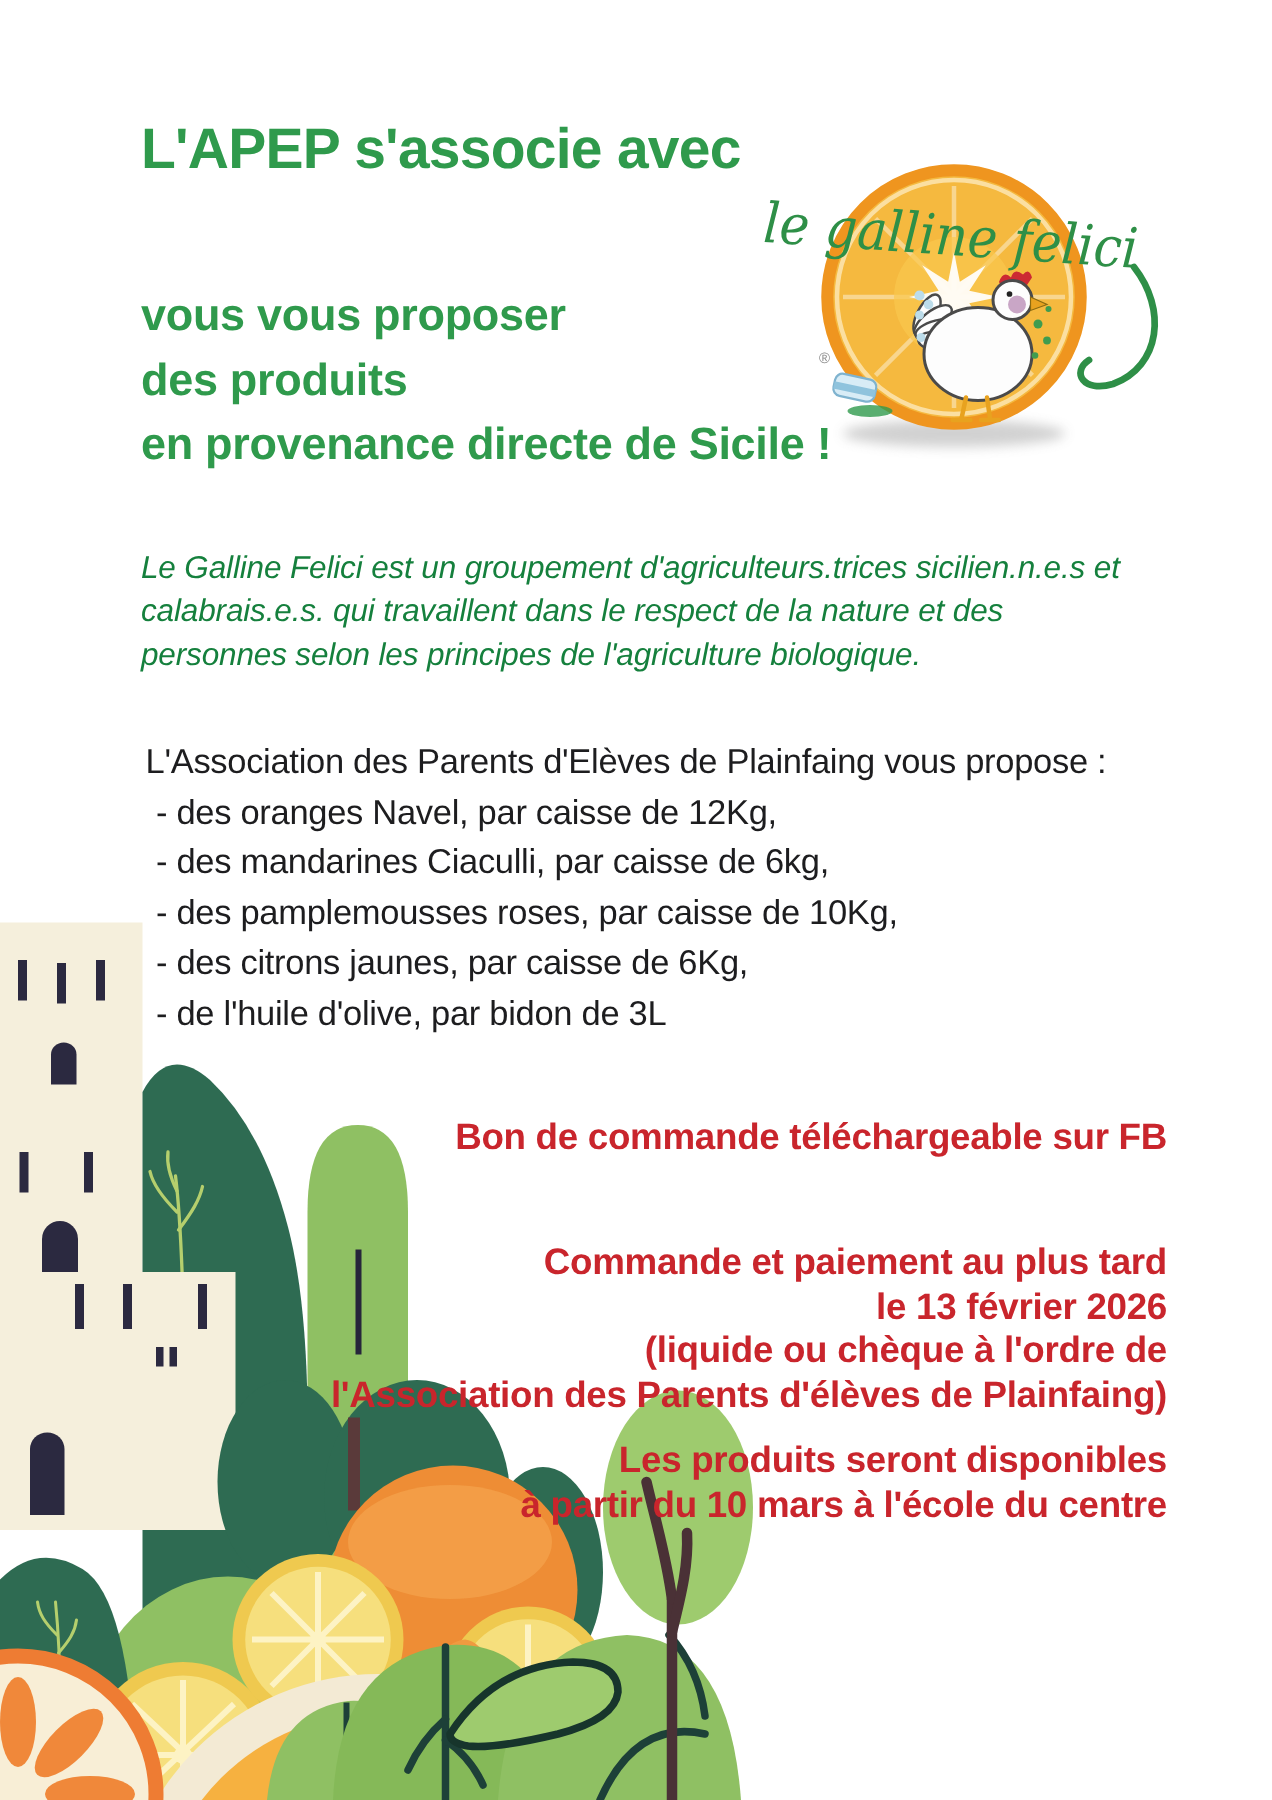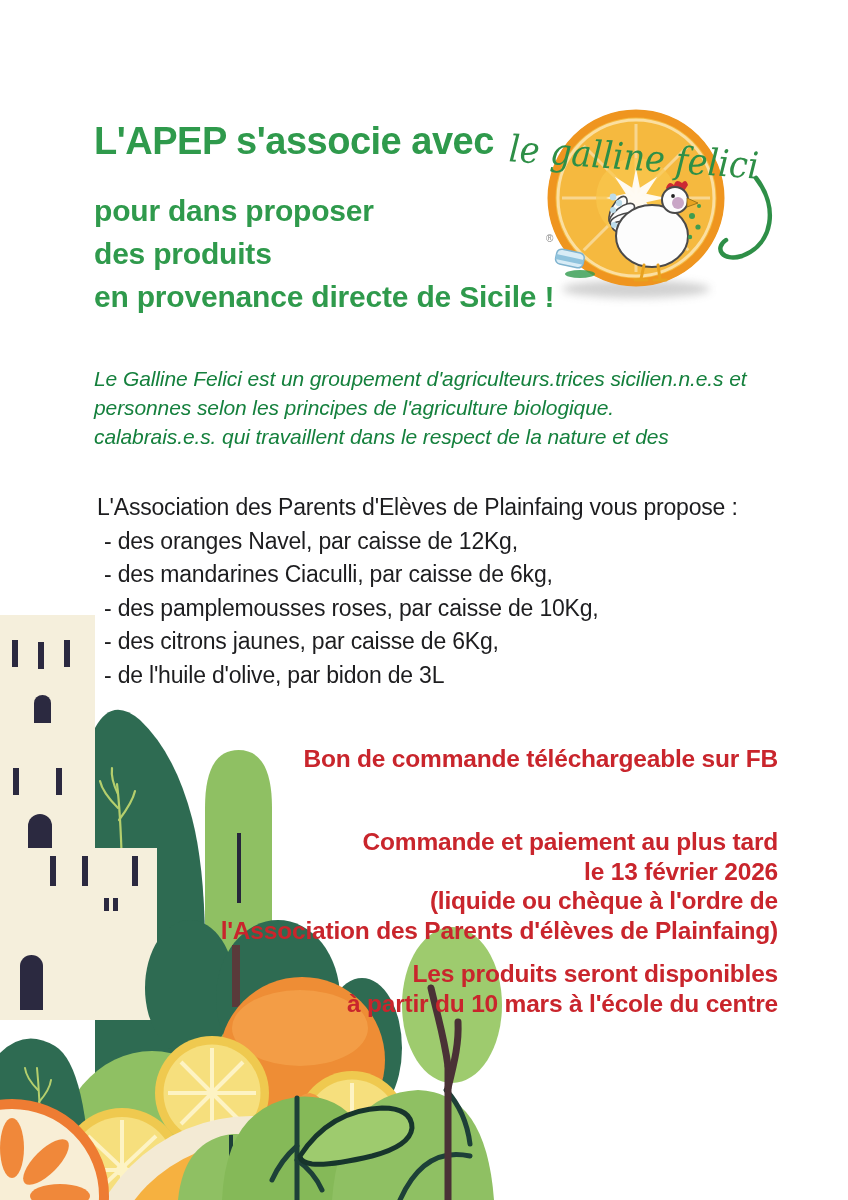--- a/index.html
+++ b/index.html
@@ -2,21 +2,21 @@
 <html><head>
 <meta charset="utf-8">
 <style>
   html,body{margin:0;padding:0;background:#ffffff;}
   .page{
     position:relative;width:848px;height:1200px;background:#ffffff;overflow:hidden;
     font-family:"Liberation Sans",sans-serif;
   }
   .abs{position:absolute;}
   .h1{
-    left:94px;top:79px;font-size:38px;font-weight:700;color:#2f9a4c;letter-spacing:-0.5px;white-space:nowrap;margin-top:41px;
+    left:94px;top:79px;font-size:38px;font-weight:700;color:#2f9a4c;letter-spacing:-0.5px;white-space:nowrap;
   }
   .intro{left:94px;top:189px;}
   .intro .line{font-size:30px;font-weight:700;color:#2f9a4c;line-height:43px;white-space:nowrap;letter-spacing:-0.2px;}
   .about{left:94px;top:364px;}
   .about .line{font-size:21px;font-style:italic;color:#15803d;line-height:29px;white-space:nowrap;letter-spacing:-0.1px;}
   .offer{left:97px;top:491px;color:#1d1d1f;}
   .offer .head{font-size:23px;line-height:33.5px;white-space:nowrap;letter-spacing:-0.2px;}
   .offer .item{font-size:23px;line-height:33.5px;white-space:nowrap;padding-left:7px;letter-spacing:-0.2px;}
   .notice{right:70px;text-align:right;color:#c9252c;font-weight:700;}
   .notice .line{font-size:24.5px;line-height:29.5px;white-space:nowrap;letter-spacing:-0.2px;}
@@ -90,29 +90,29 @@
           <circle cx="204" cy="141" r="2.6"></circle>
           <circle cx="196" cy="151" r="2.2"></circle>
           <circle cx="205" cy="120" r="2"></circle>
       </g>
     </g>
     <path d="M262,92 C284,120 280,158 248,170 C228,176 220,162 232,154" fill="none" stroke="#2e8f47" stroke-width="4.5" stroke-linecap="round"></path>
     <text x="14" y="84" transform="rotate(4 140 84)" font-family="DejaVu Serif, serif" font-style="italic" font-size="37" fill="#2e8f47" textLength="250" lengthAdjust="spacingAndGlyphs">le galline felici</text>
   </svg>
 
   <div class="abs intro">
-    <div class="line">pour dans proposer</div>
+    <div class="line">vous vous proposer</div>
     <div class="line">des produits</div>
     <div class="line">en provenance directe de Sicile !</div>
   </div>
 
   <div class="abs about">
     <div class="line">Le Galline Felici est un groupement d'agriculteurs.trices sicilien.n.e.s et</div>
+    <div class="line">calabrais.e.s. qui travaillent dans le respect de la nature et des</div>
     <div class="line">personnes selon les principes de l'agriculture biologique.</div>
-    <div class="line">calabrais.e.s. qui travaillent dans le respect de la nature et des</div>
   </div>
 
   <div class="abs offer">
     <div class="head">L'Association des Parents d'Elèves de Plainfaing vous propose :</div>
     <div class="item">- des oranges Navel,  par caisse de 12Kg,</div>
     <div class="item">- des mandarines Ciaculli, par caisse de 6kg,</div>
     <div class="item">- des pamplemousses roses, par caisse de 10Kg,</div>
     <div class="item">- des citrons jaunes, par caisse de 6Kg,</div>
     <div class="item">- de l'huile d'olive, par bidon de 3L</div>
   </div>

